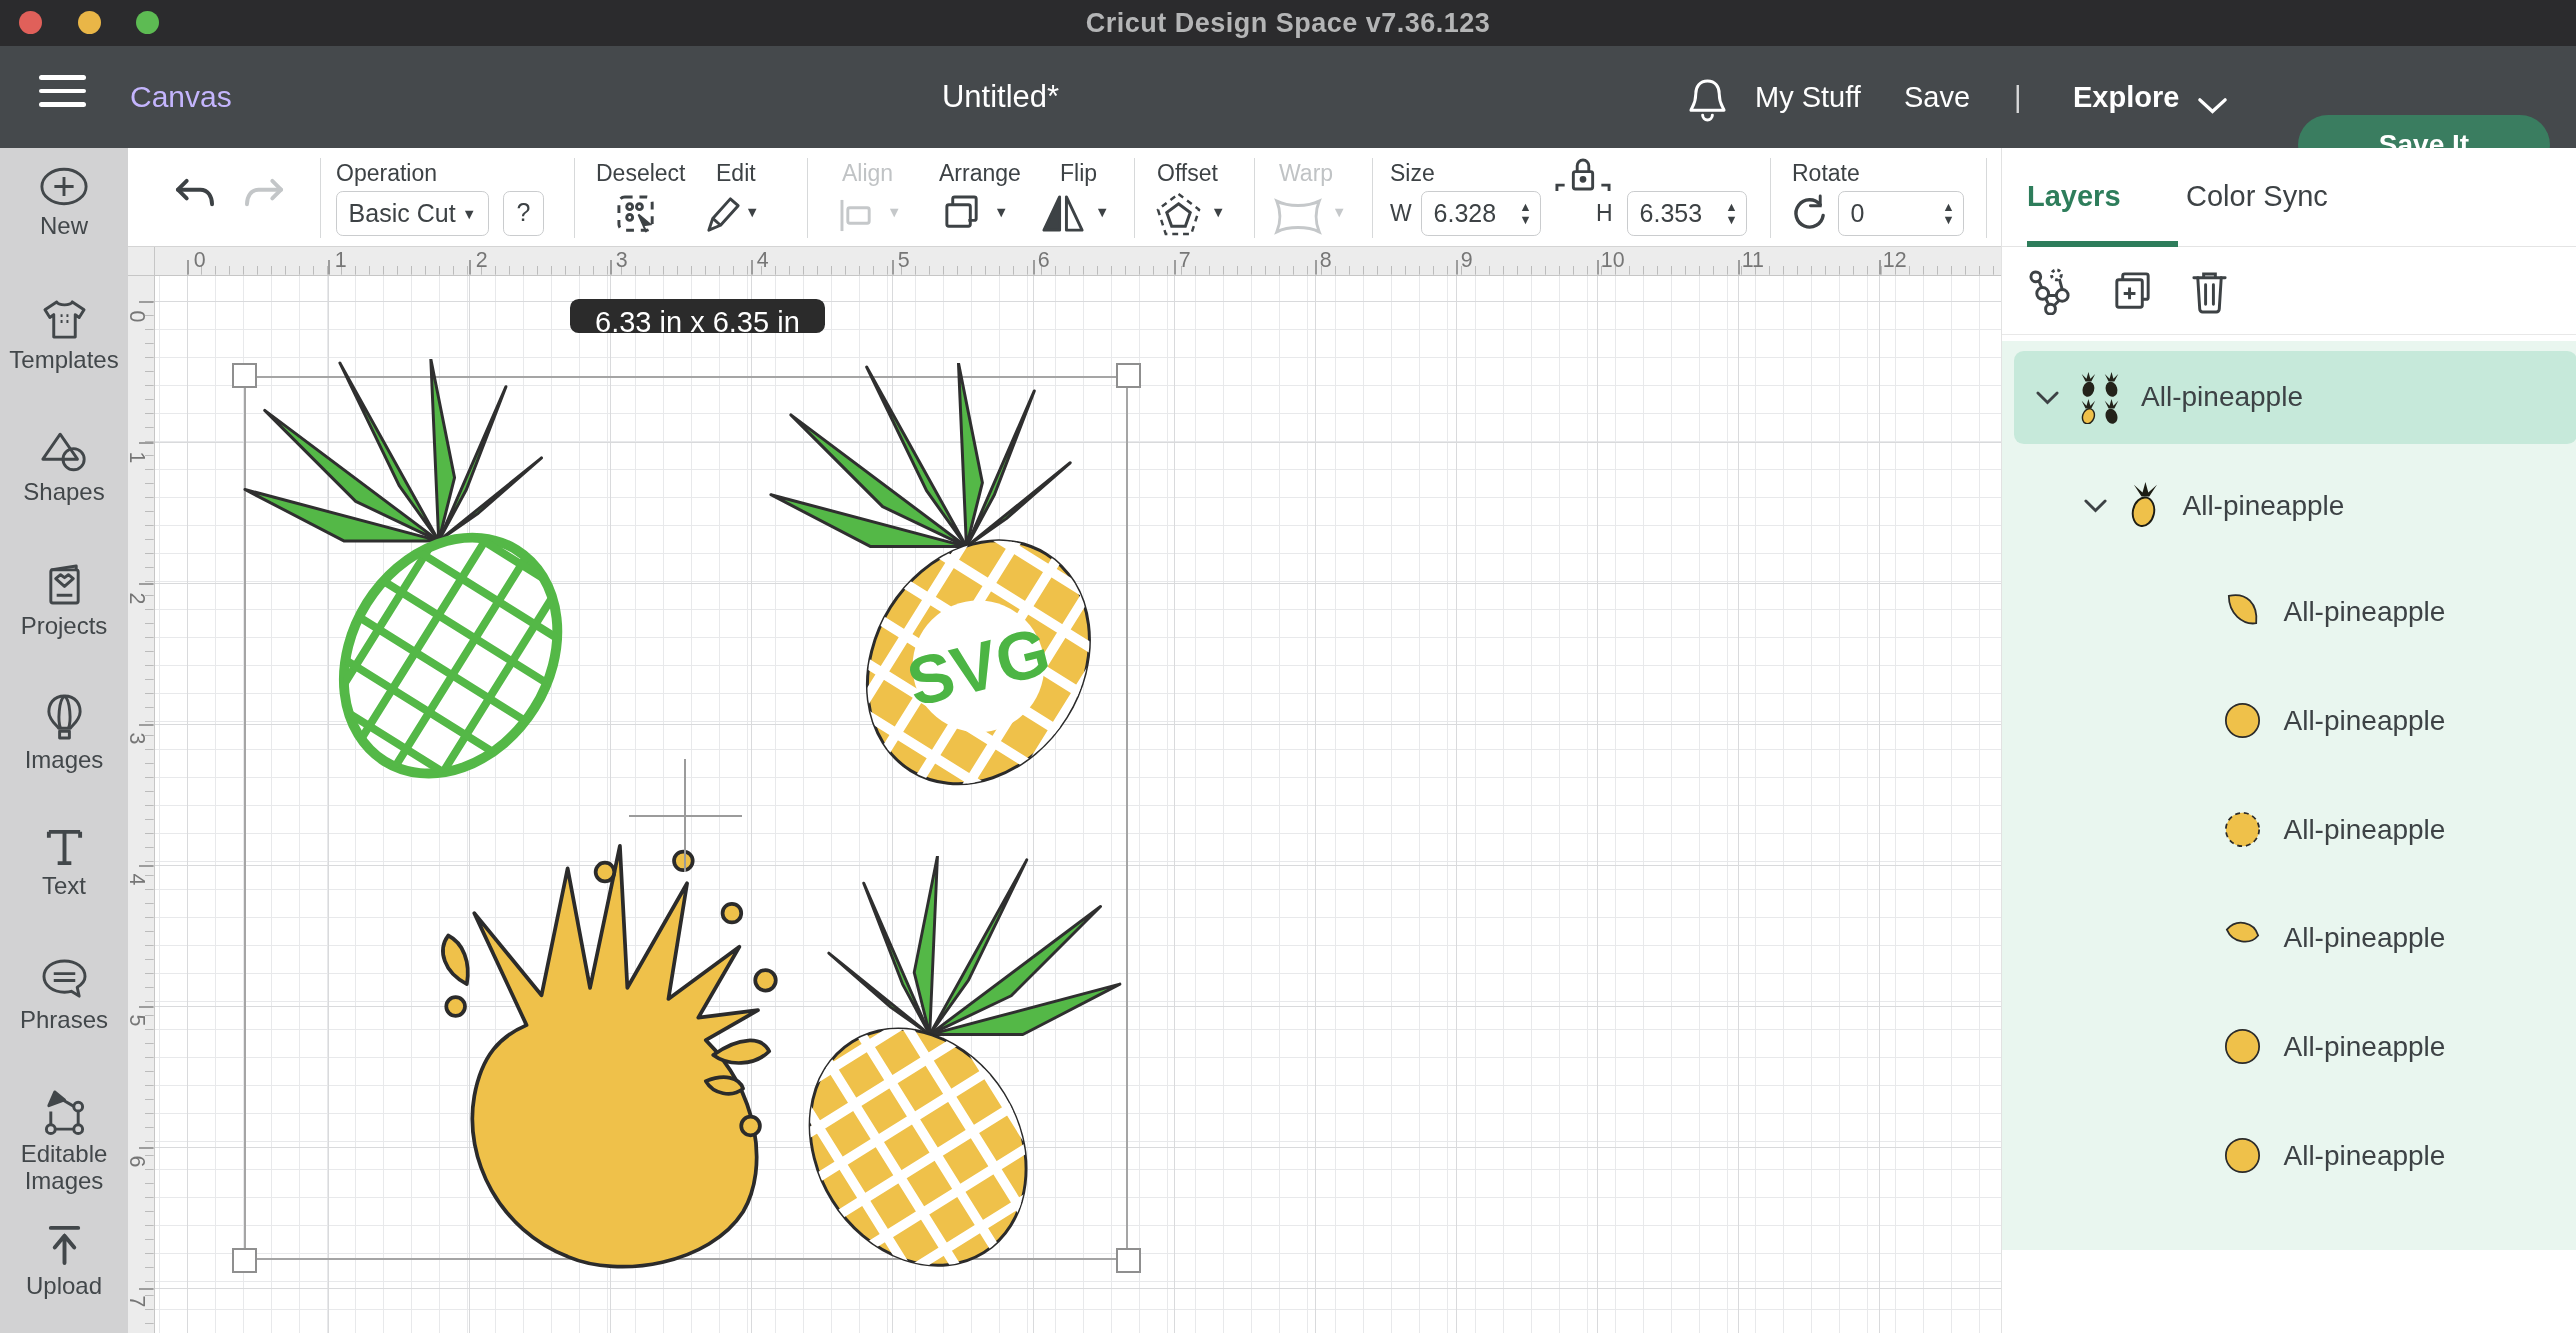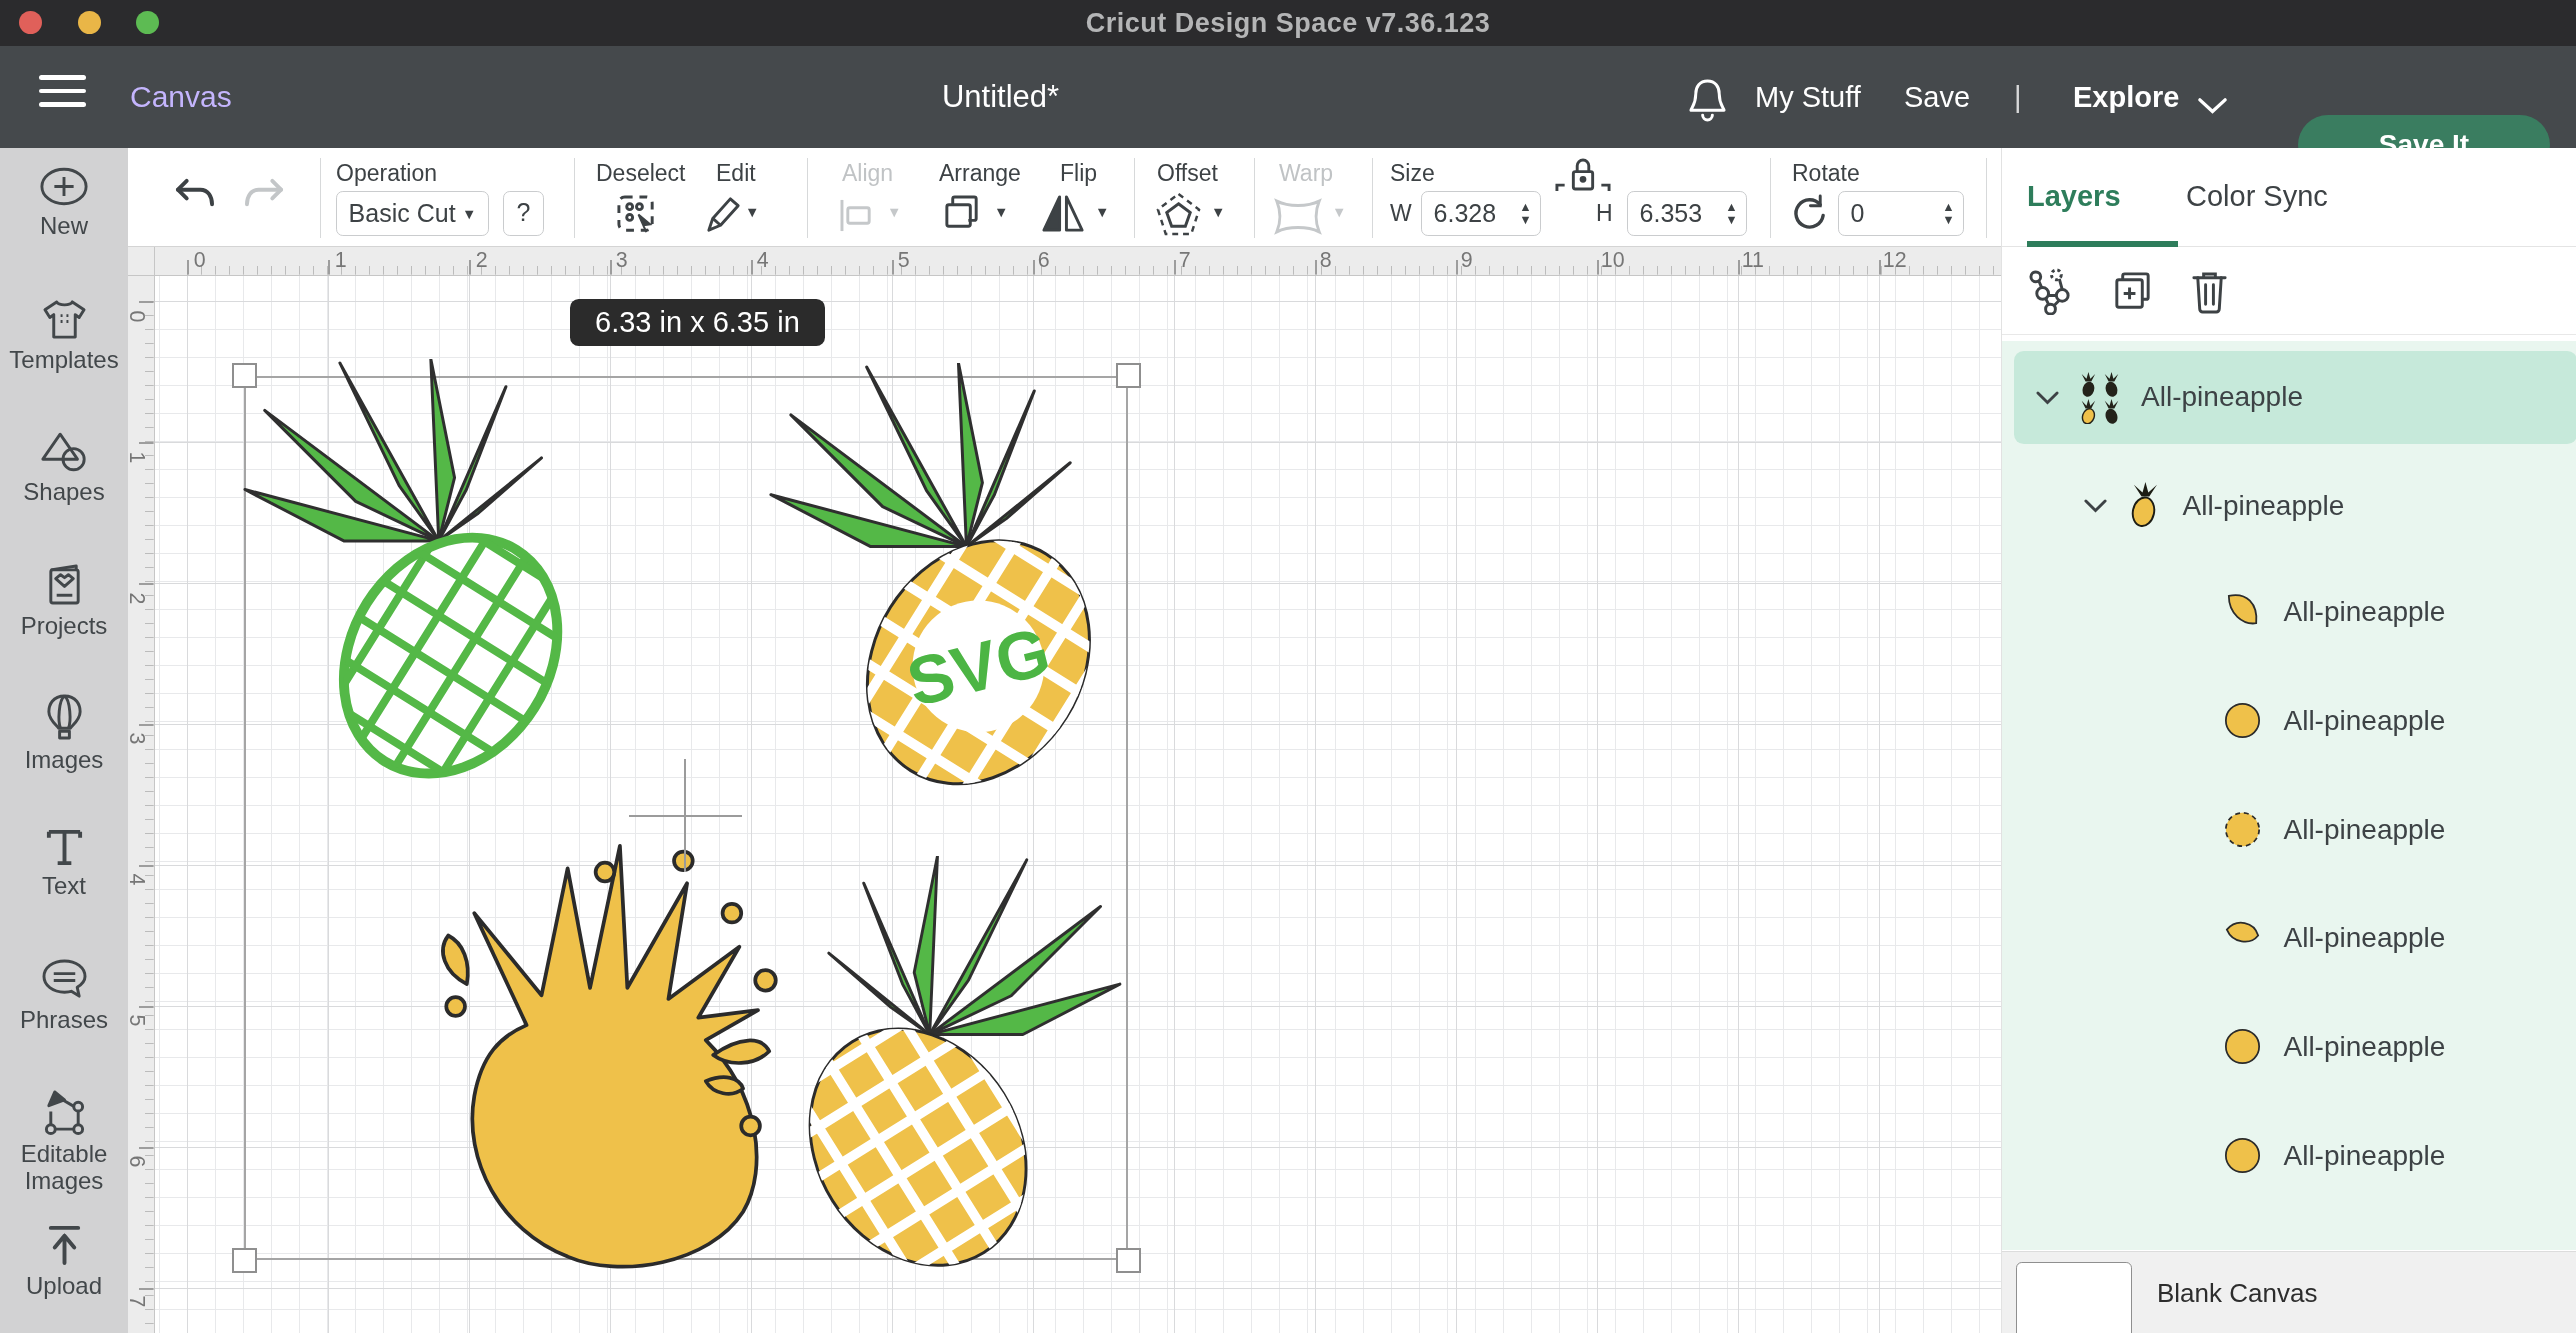--- a/index.html
+++ b/index.html
@@ -86,21 +86,21 @@
       linear-gradient(to bottom,#e8e9eb 1px,transparent 1px);
     background-size:141px 141px,141px 141px,28px 28px,28px 28px;
     background-position:32px 25px;overflow:hidden;}
 
   .sel-box{position:absolute;left:89px;top:100px;width:884px;height:884px;
     border:2.9px solid #a5a5a5;}
   .handle{position:absolute;width:25px;height:25px;background:#fff;border:2.9px solid #8f8f8f;cursor:pointer;}
   .h-tl{left:77px;top:87px;}  .h-tr{left:961px;top:87px;}
   .h-bl{left:77px;top:972px;} .h-br{left:961px;top:972px;}
 
-  .dim-tip{position:absolute;left:415px;top:23px;height:47px;padding:0 25px;background:#2b2b2b;
+  .dim-tip{position:absolute;left:415px;top:23px;height:34px;padding:0 25px;background:#2b2b2b;
     border-radius:8.7px;color:#fff;font-size:29px;line-height:47px;white-space:nowrap;}
   .crosshair-h{position:absolute;left:474px;top:539px;width:113px;height:1.9px;background:#9b9b9b;}
   .crosshair-v{position:absolute;left:529px;top:483px;width:1.9px;height:113px;background:#9b9b9b;}
 
   .pa{position:absolute;}
   .pa-tl{left:56px;top:83px;width:408px;height:435px;}
   .pa-tr{left:578px;top:87px;width:419px;height:439px;}
   .pa-bl{left:254px;top:555px;width:377px;height:448px;}
   .pa-br{left:594px;top:580px;width:408px;height:427px;}
 
@@ -600,20 +600,16 @@
         </svg>
       <span class="lay-label">All-pineapple</span>
     </div>
     <div class="lay-row" style="left:217px;top:965px;height:85px;">
       <svg width="47" height="47" viewBox="0 0 48 48">
           <circle cx="24" cy="24" r="17" fill="#efc14a" stroke="#2b2b2b" stroke-width="1.8"></circle>
         </svg>
       <span class="lay-label">All-pineapple</span>
     </div>
 
-    <div class="rp-footer">
-      <div class="bc-thumb"></div>
-      <div class="bc-label">Blank Canvas</div>
-    </div>
   </div>
 
 </div>
 
 
 </body></html>

